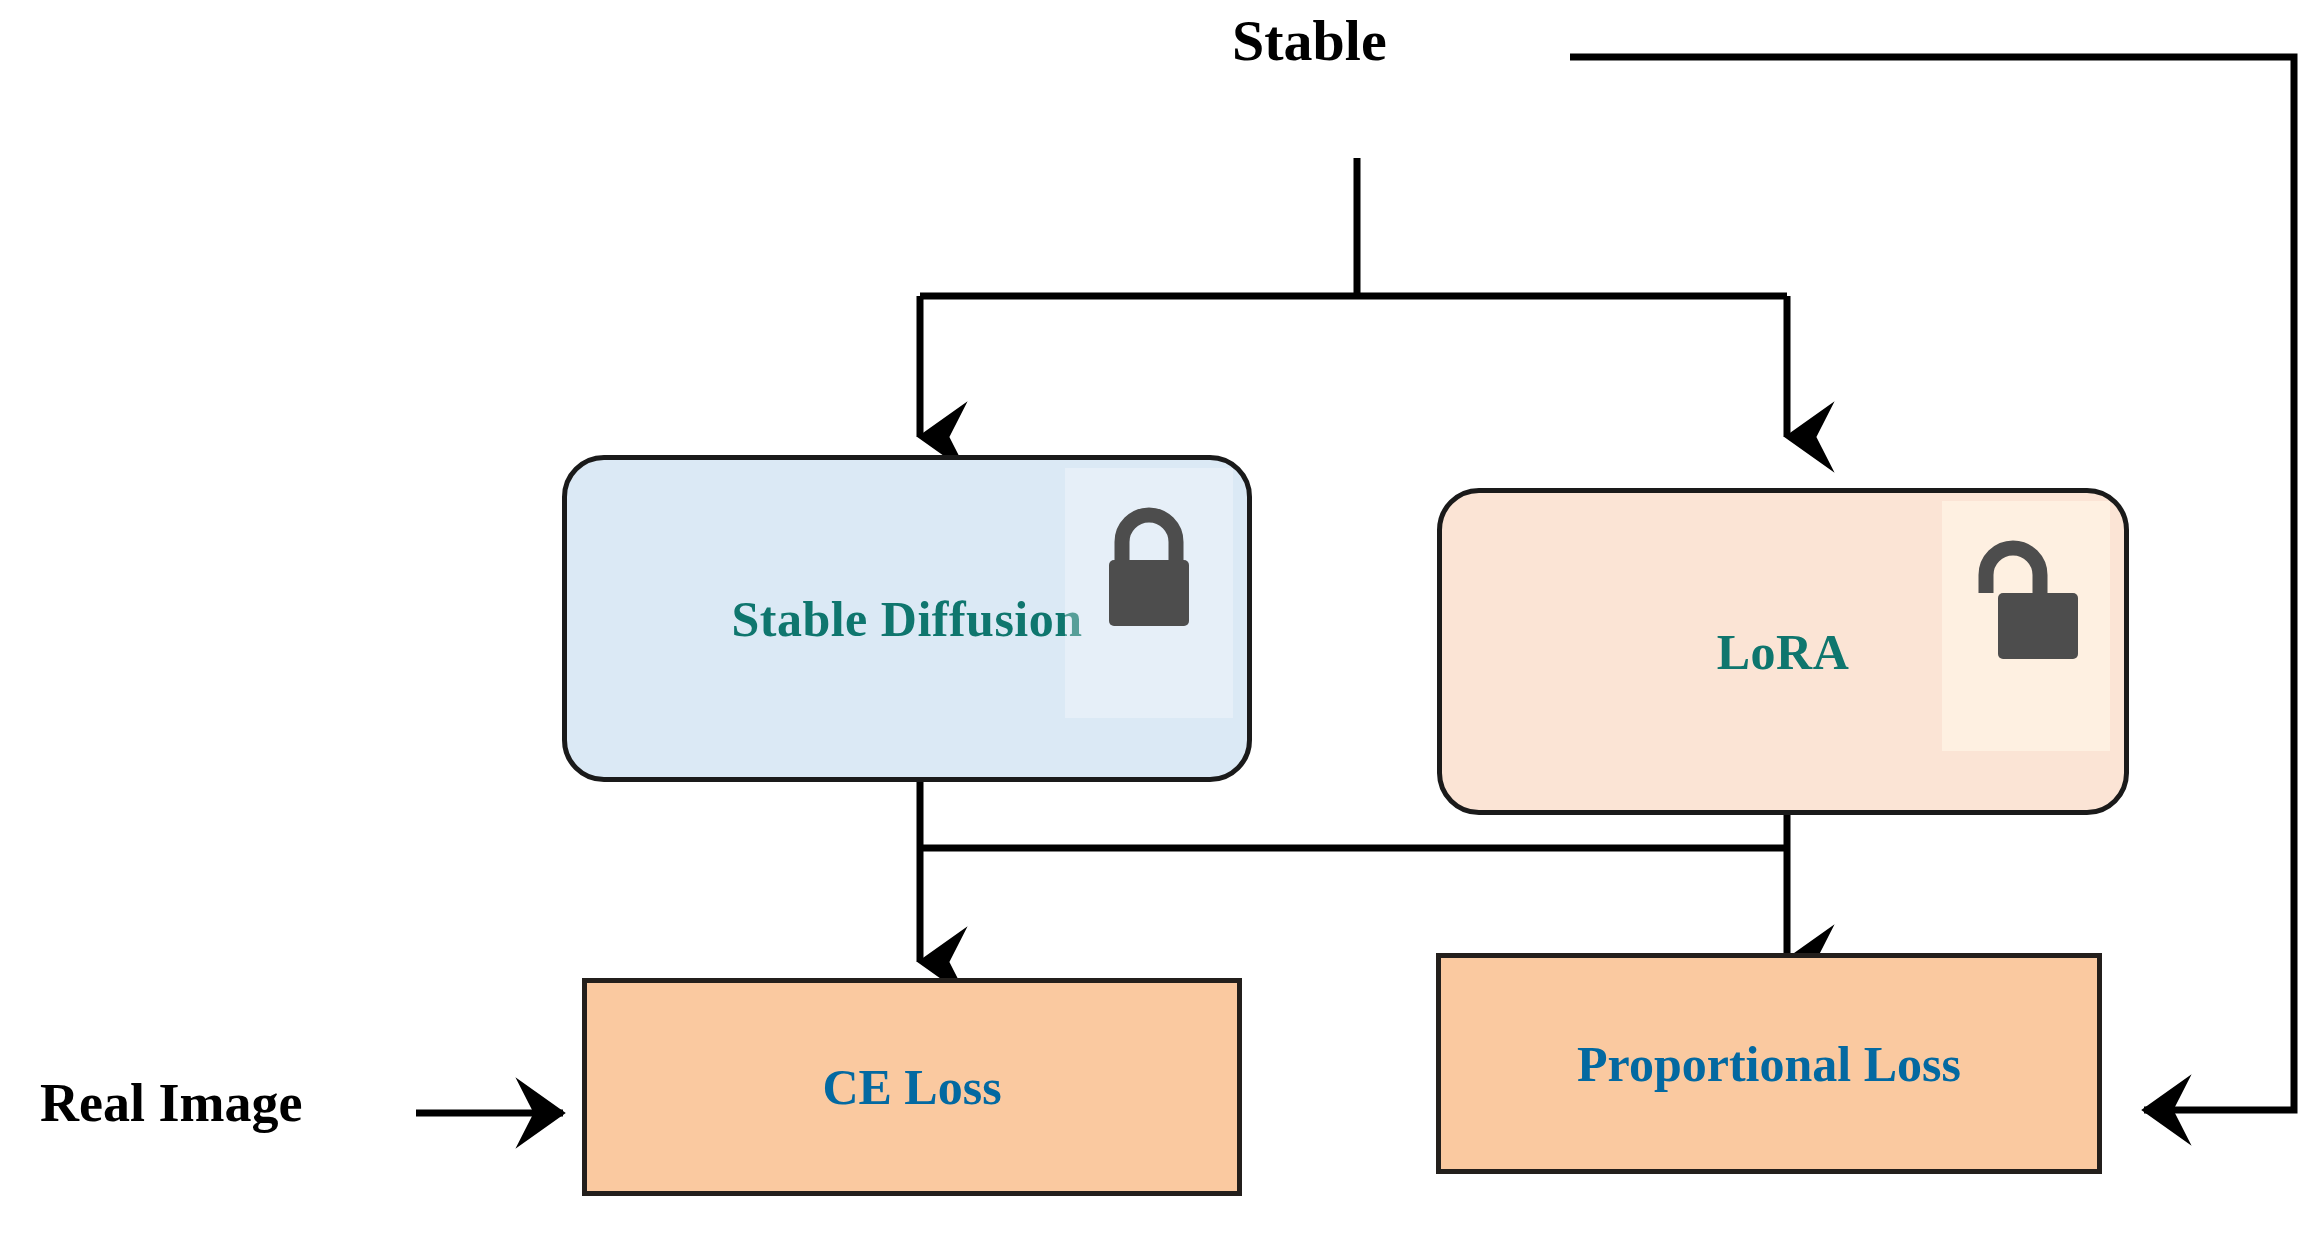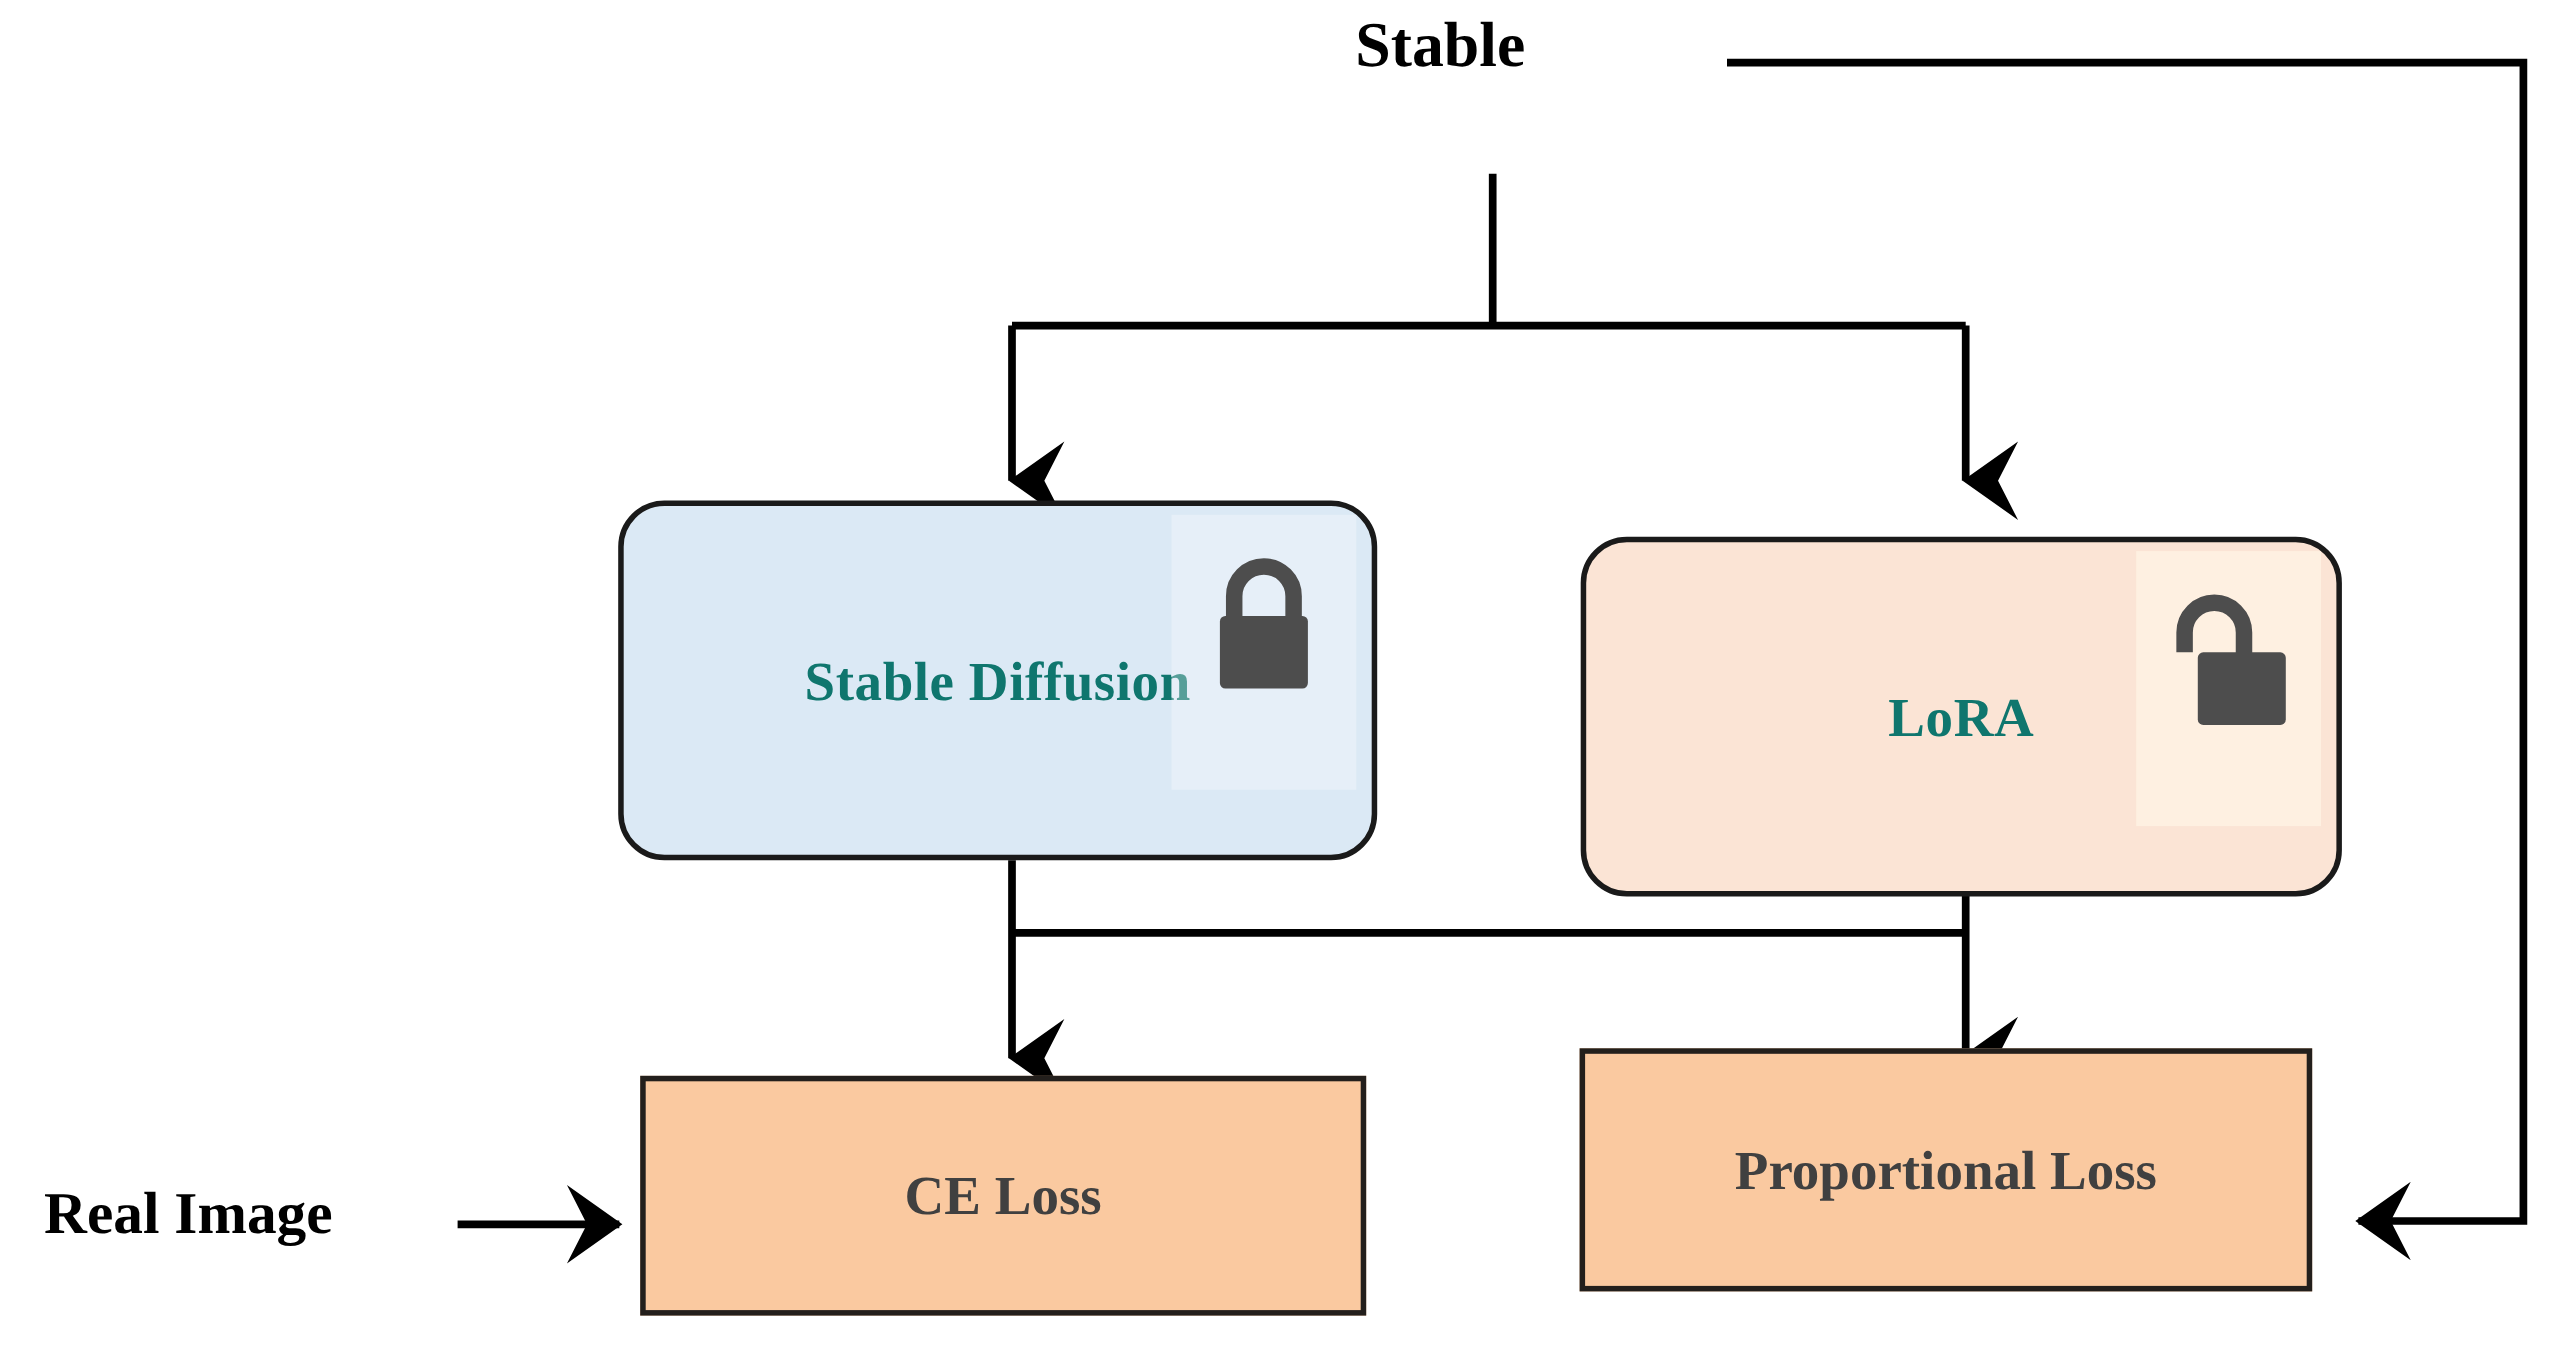--- a/index.html
+++ b/index.html
@@ -100,21 +100,21 @@
     border: 5px solid #231f1c;
     box-sizing: border-box;
     background: #fac9a0;
     display: flex;
     align-items: center;
     justify-content: center;
   }
   .loss-node .node-label {
     font-size: 50px;
     font-weight: bold;
-    color: #404040;
+    color: #0369a1;
   }
   #node-ce-loss {
     left: 582px;
     top: 978px;
     width: 660px;
     height: 218px;
   }
   #node-proportional-loss {
     left: 1436px;
     top: 953px;

